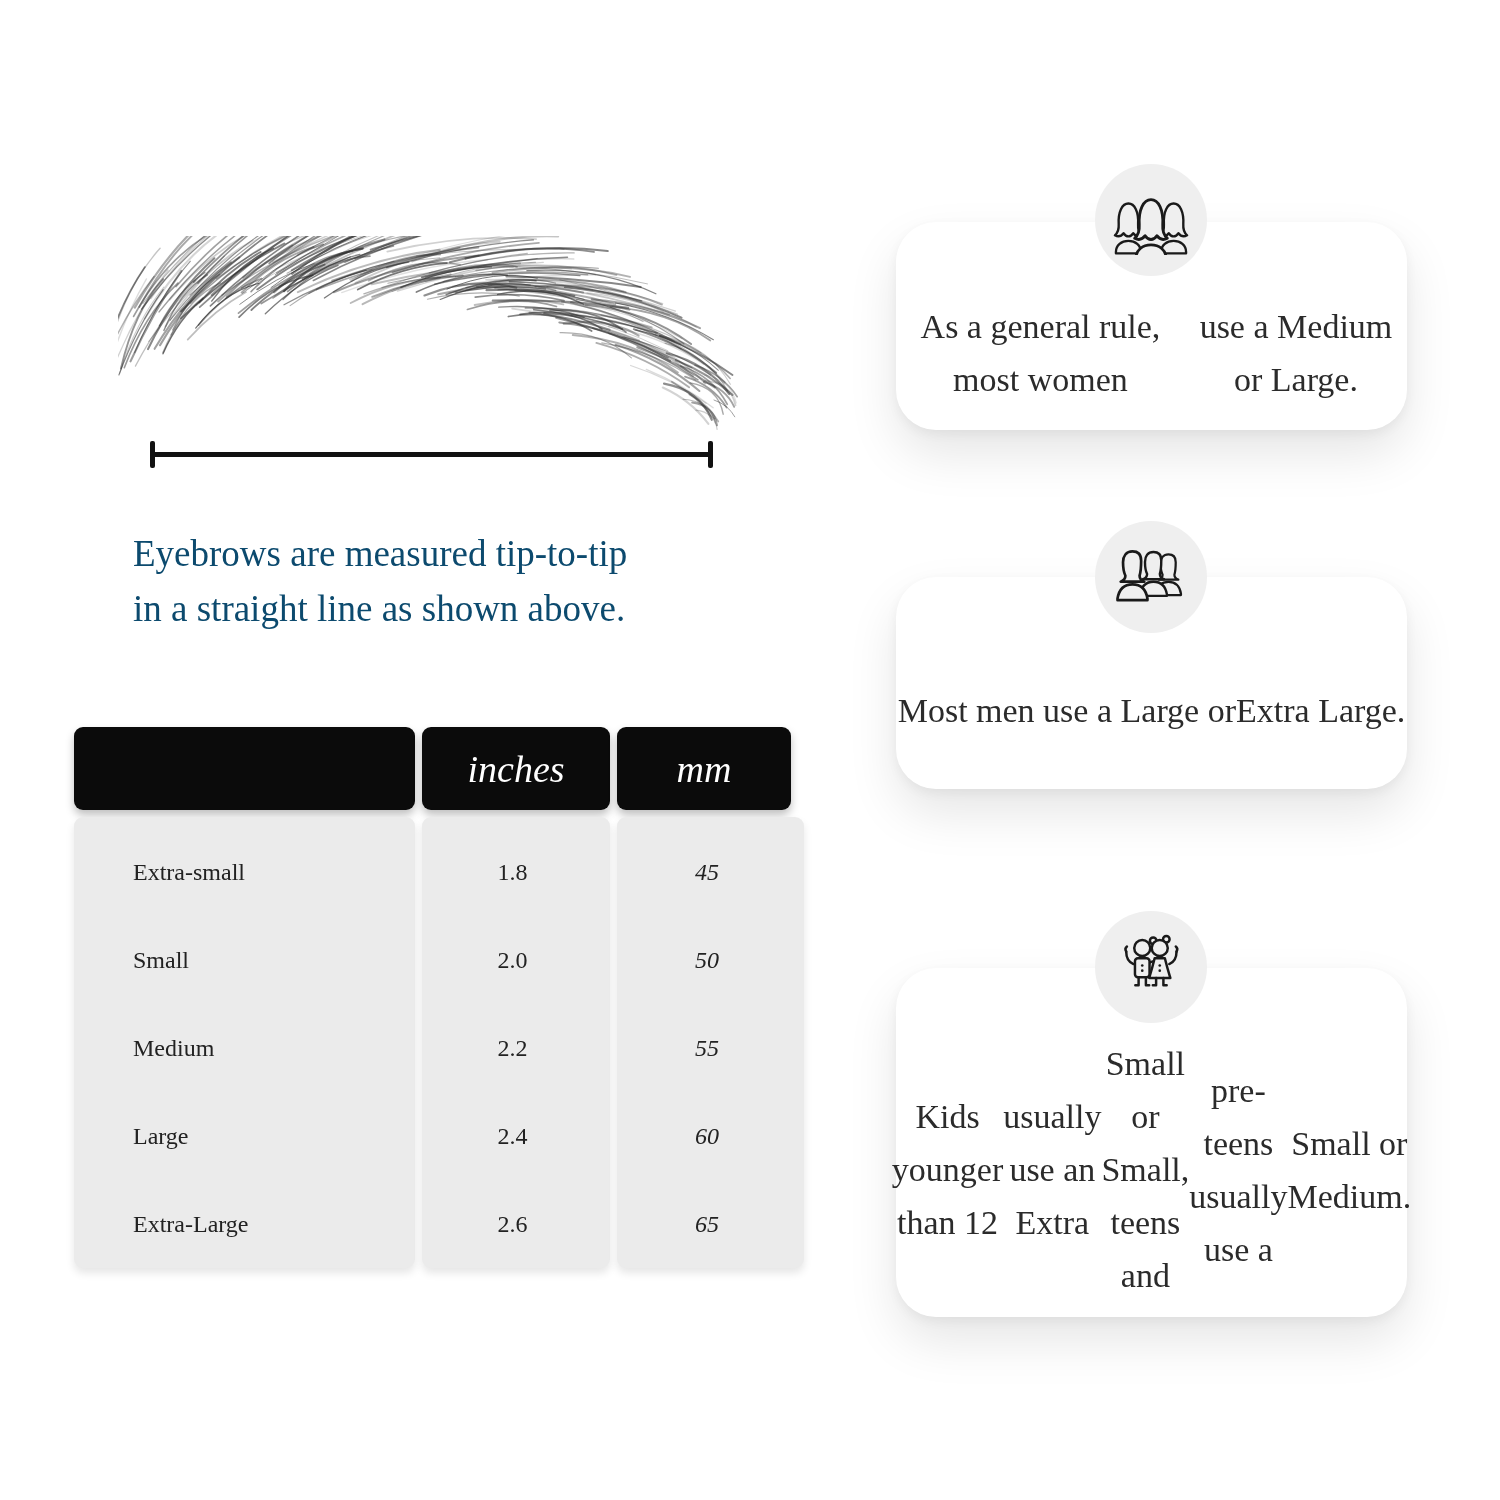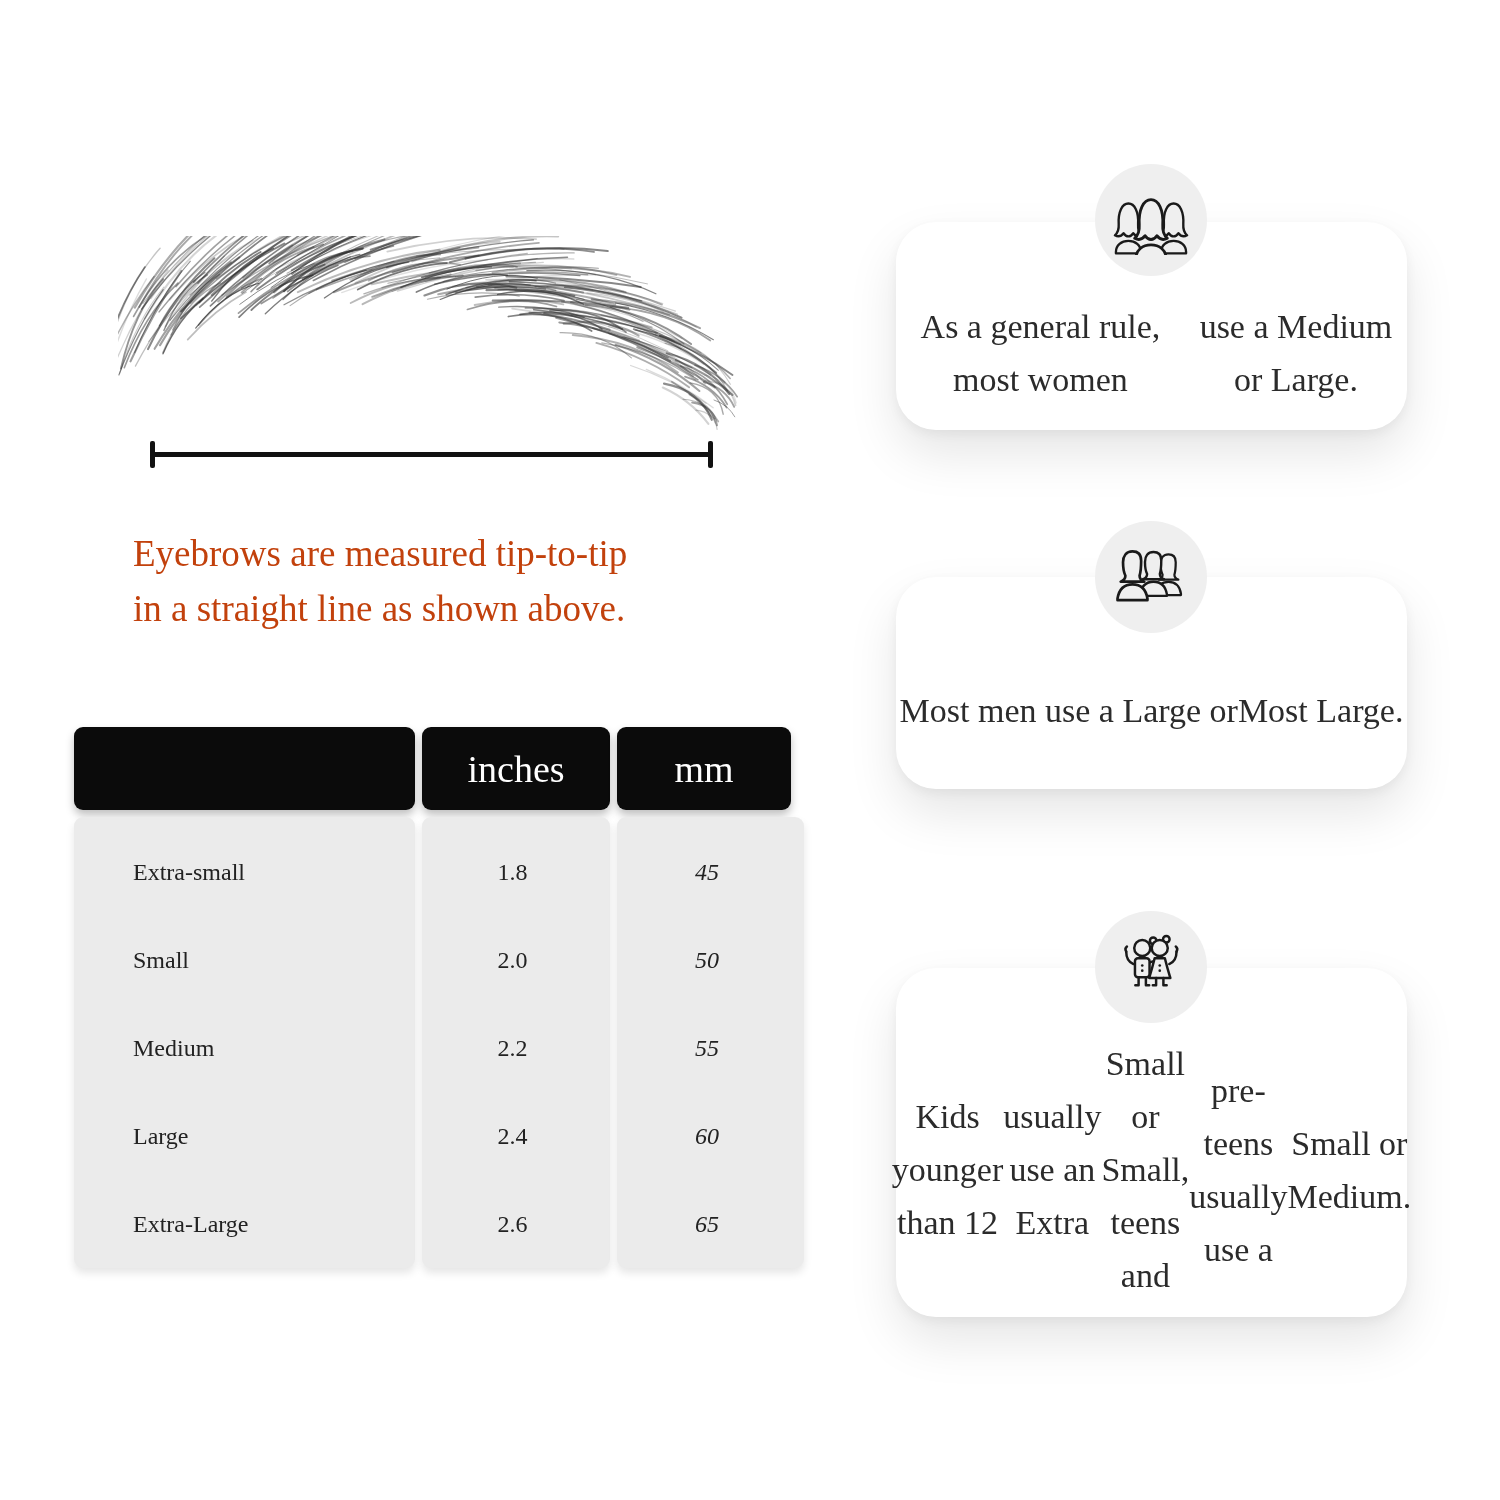--- a/index.html
+++ b/index.html
@@ -10,27 +10,27 @@
   
   .brow-svg{position:absolute;left:118px;top:236px;width:625px;height:202px;}
   
   .measure-line{position:absolute;left:150px;top:452px;width:563px;height:5px;
     background:var(--line-color,#111);border-radius:2px;}
   .measure-line .tick{position:absolute;top:-11px;width:5px;height:27px;
     background:var(--line-color,#111);border-radius:2px;}
   .tick-left{left:0;}
   .tick-right{right:0;}
   
-  .caption{position:absolute;left:133px;top:526px;font-size:37px;line-height:55px;color:#c2410c;}
+  .caption{position:absolute;left:133px;top:526px;font-size:37px;line-height:55px;color:#0c4a6e;}
   
   .size-table{position:absolute;left:74px;top:727px;width:735px;}
   .thead{display:flex;gap:7px;}
   .th{height:83px;border-radius:9px;display:flex;align-items:center;justify-content:center;
     background:var(--table-header-bg,#0b0b0b);color:var(--table-header-text,#fff);
-    font-size:38px;box-shadow:0 5px 9px rgba(0,0,0,.25);}
+    font-size:38px;box-shadow:0 5px 9px rgba(0,0,0,.25);font-style:italic;}
   .w1{width:341px;}.w2{width:188px;}.w3{width:174px;}
   .tbody{position:relative;margin-top:7px;height:451px;}
   .tbody .col{position:absolute;top:0;bottom:0;border-radius:9px;
     background:var(--table-body-bg,#ebebeb);box-shadow:0 5px 8px rgba(0,0,0,.10);}
   .col1{left:0;width:341px;}
   .col2{left:348px;width:188px;}
   .col3{left:543px;width:187px;}
   .rows{position:absolute;left:0;top:12px;bottom:0;width:100%;
     display:flex;flex-direction:column;justify-content:space-around;}
   .row{display:flex;align-items:center;font-size:24px;color:#222;}
@@ -350,21 +350,21 @@
       </div>
     </div>
   </div>
 
   <div class="card card-1">
     <div>As a general rule, most women</div>
     <div>use a Medium or Large.</div>
   </div>
   <div class="card card-2">
     <div>Most men use a Large or</div>
-    <div>Most Large.</div>
+    <div>Extra Large.</div>
   </div>
   <div class="card card-3">
     <div>Kids younger than 12</div>
     <div>usually use an Extra</div>
     <div>Small or Small, teens and</div>
     <div>pre-teens usually use a</div>
     <div>Small or Medium.</div>
   </div>
 
   <div class="icon-circle circ-1">

